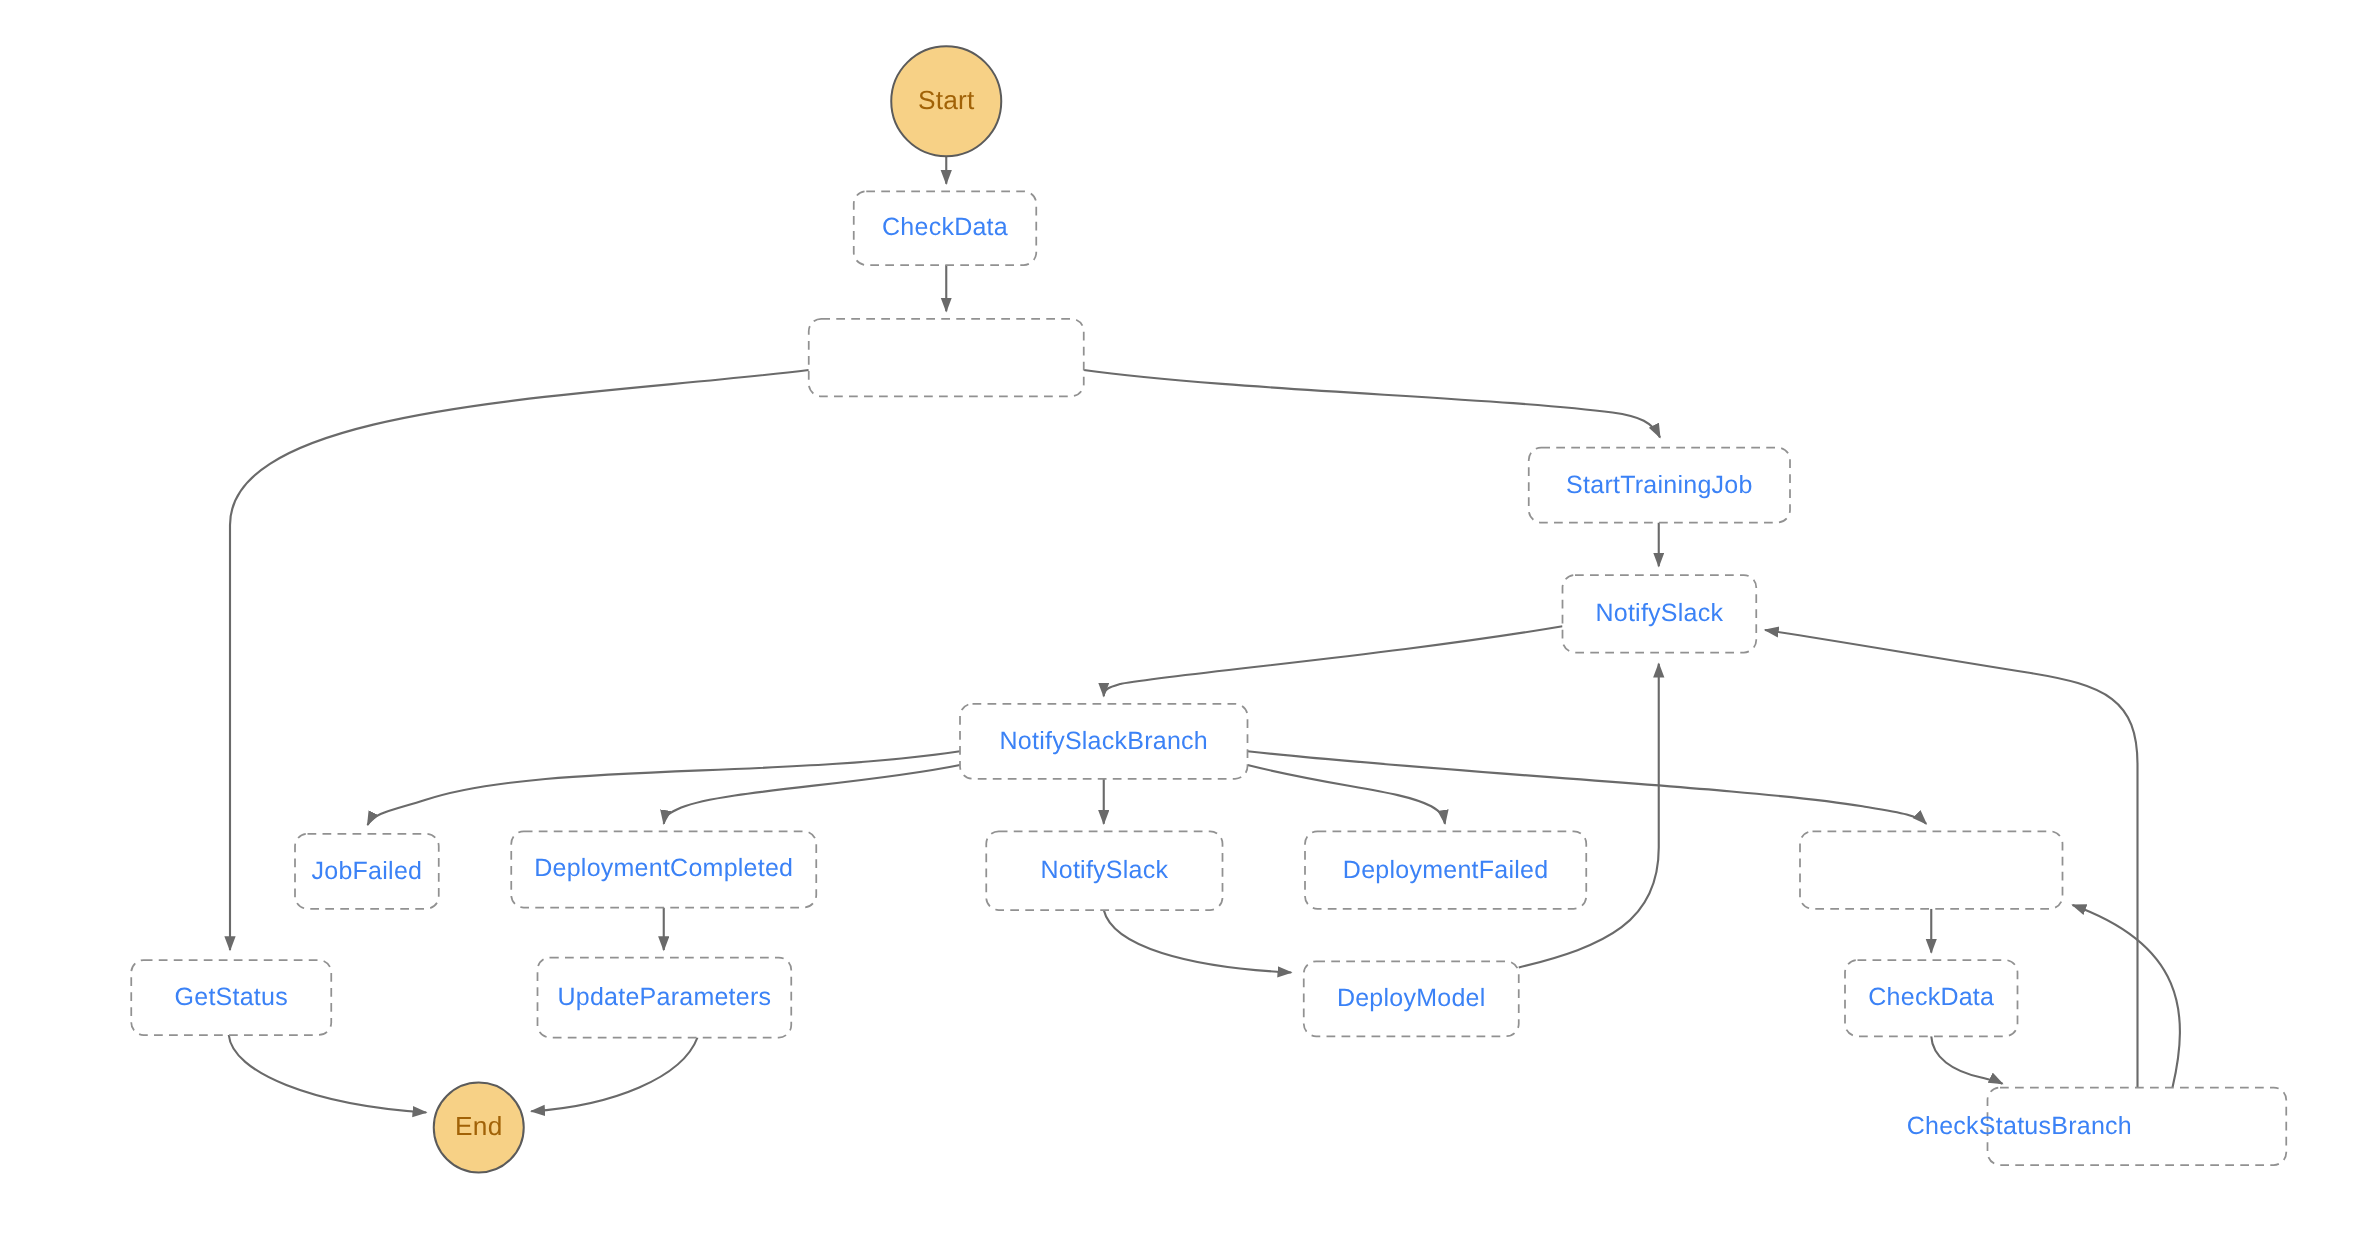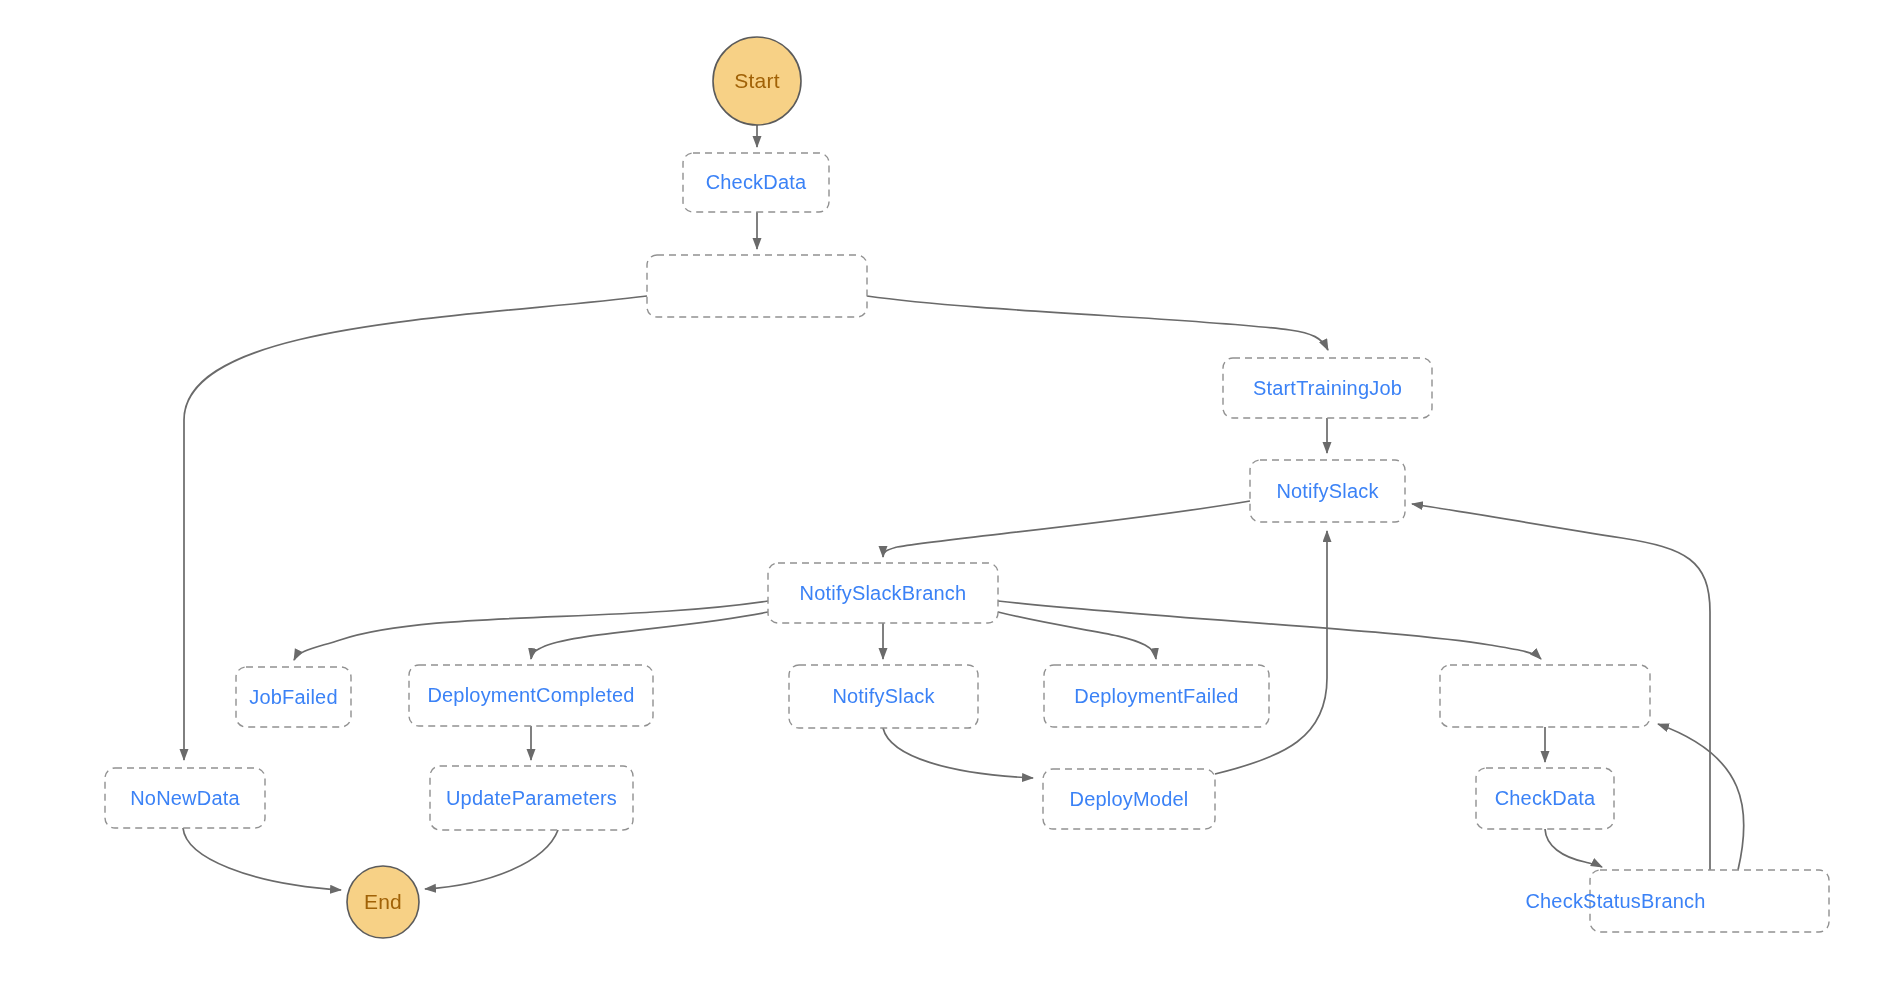--- a/index.html
+++ b/index.html
@@ -100,21 +100,21 @@
 
   <div class="node-label" style="left:236px;top:667px;width:115px;height:60px;">JobFailed</div>
 
   <div class="node-label" style="left:409px;top:665px;width:244px;height:61px;">DeploymentCompleted</div>
 
   <div class="node-label" style="left:789px;top:665px;width:189px;height:63px;">NotifySlack</div>
 
   <div class="node-label" style="left:1044px;top:665px;width:225px;height:62px;">DeploymentFailed</div>
 
 
-  <div class="node-label" style="left:105px;top:768px;width:160px;height:60px;">NoNewData</div>
+  <div class="node-label" style="left:105px;top:768px;width:160px;height:60px;">GetStatus</div>
 
   <div class="node-label" style="left:430px;top:766px;width:203px;height:64px;text-align:right;">UpdateParameters</div>
 
   <div class="node-label" style="left:1043px;top:769px;width:172px;height:60px;">DeployModel</div>
 
   <div class="node-label" style="left:1476px;top:768px;width:138px;height:61px;">CheckData</div>
 
   <div class="node-label" style="left:1496px;top:870px;width:239px;height:62px;">CheckStatusBranch</div>
 
   <div class="node-label terminal-label" style="left:347px;top:866px;width:72px;height:72px;text-align:center;">End</div>

